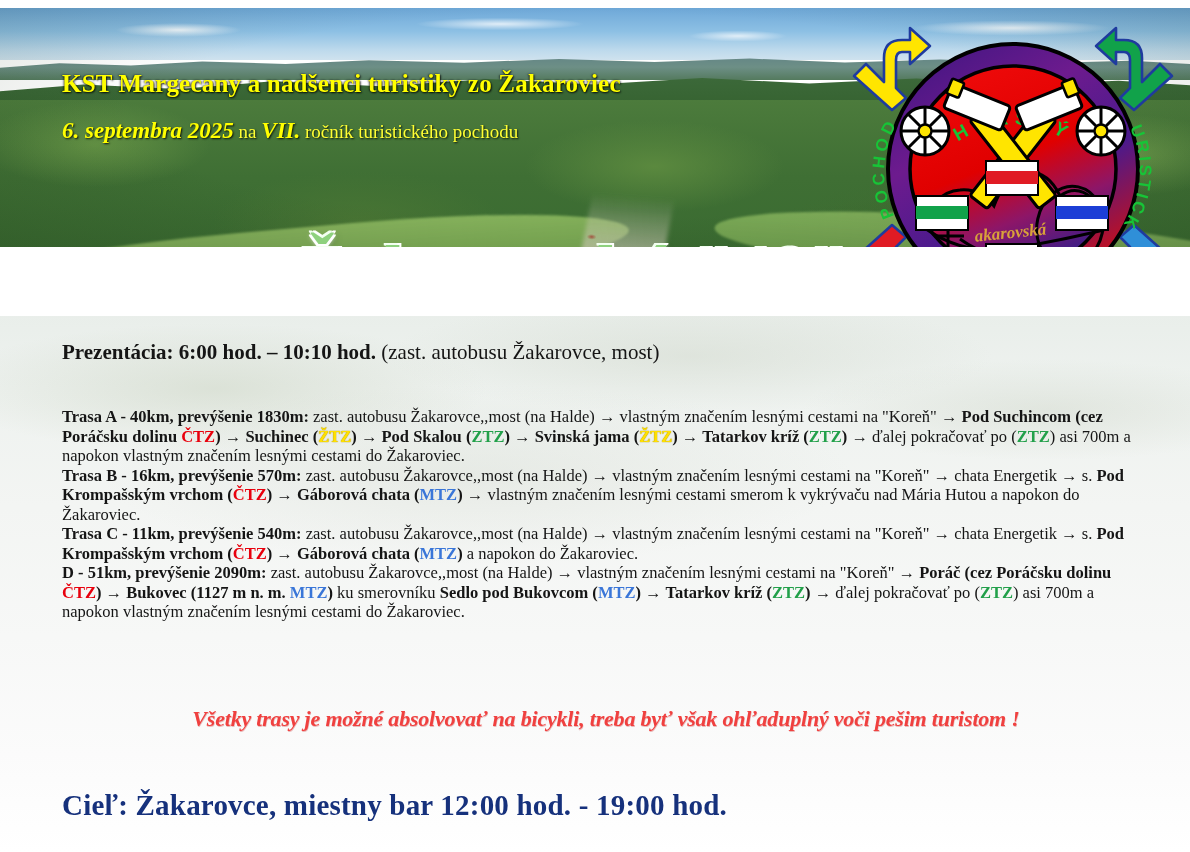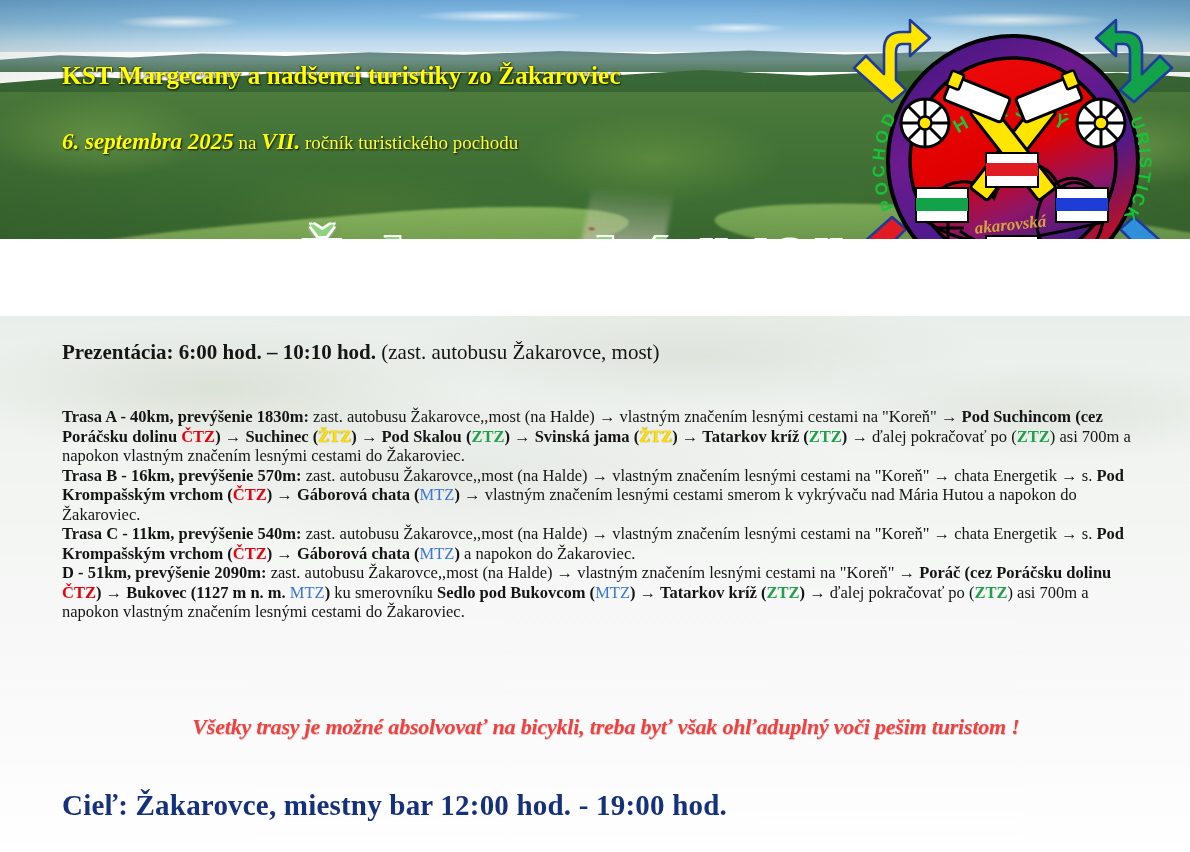--- a/index.html
+++ b/index.html
@@ -4,21 +4,21 @@
 <style>
   html,body{margin:0;padding:0;}
   body{
     width:1190px;height:852px;overflow:hidden;
     font-family:"Liberation Serif", serif;
     background:#ffffff;
   }
   .poster{position:relative;width:1190px;height:852px;overflow:hidden;background:#fff;}
 
   
-  .hero{position:absolute;left:0;top:0;width:1190px;height:239px;overflow:hidden;}
+  .hero{position:absolute;left:0;top:8px;width:1190px;height:239px;overflow:hidden;}
   .hero-photo{position:absolute;inset:0;}
   .sky{position:absolute;left:0;top:0;width:100%;height:52px;
     background:linear-gradient(#6ea8d8 0%,#8dc0e4 45%,#bcd9ec 80%,#cfe2ee 100%);}
   .clouds{position:absolute;left:0;top:6px;width:100%;height:40px;
     background:
       radial-gradient(ellipse 90px 10px at 15% 40%, rgba(255,255,255,.85), transparent 70%),
       radial-gradient(ellipse 120px 9px at 42% 25%, rgba(255,255,255,.75), transparent 70%),
       radial-gradient(ellipse 70px 8px at 62% 55%, rgba(255,255,255,.7), transparent 70%),
       radial-gradient(ellipse 140px 11px at 85% 35%, rgba(255,255,255,.8), transparent 70%);}
   .farhills{position:absolute;left:0;top:40px;width:100%;height:32px;
@@ -60,21 +60,21 @@
       radial-gradient(ellipse 7px 4px at 52% 88%, rgba(168,72,56,.85), transparent 70%);
     transform:rotate(3deg);}
   .hero-vignette{position:absolute;inset:0;
     background:radial-gradient(ellipse at 50% 45%, rgba(0,0,0,0) 55%, rgba(20,40,15,.18) 100%);}
 
   .hero-text{position:absolute;left:62px;top:62px;width:760px;}
   .t-org{font-weight:bold;font-size:25px;color:#ffff00;letter-spacing:.2px;
     text-shadow:1px 1px 2px rgba(0,0,0,.85),-1px 0 2px rgba(0,0,0,.6);}
   .t-invite{margin-top:37px;font-size:19px;color:#ffff33;
     text-shadow:1px 1px 2px rgba(0,0,0,.8);}
-  .t-date{margin-top:39px;font-size:21px;color:#ffff00;
+  .t-date{margin-top:20px;font-size:21px;color:#ffff00;
     text-shadow:1px 1px 2px rgba(0,0,0,.85);}
   .t-date .b{font-weight:bold;font-style:italic;font-size:23px;}
   .t-date .n{font-weight:normal;font-style:normal;font-size:19px;color:#ffff33;}
   .t-date .r{font-weight:bold;font-style:italic;font-size:23px;}
   .t-date .rest{font-weight:normal;font-style:normal;font-size:19px;color:#ffff33;}
 
   .t-big{position:absolute;left:298px;top:222px;
     font-size:72px;font-weight:bold;color:#8ed17e;letter-spacing:1px;
     text-shadow:
       2px 2px 0 #ffffff, -2px -2px 0 #f2fff0, 2px -2px 0 #ffffff, -2px 2px 0 #ffffff,
@@ -98,26 +98,26 @@
 
   .line{font-size:21px;line-height:1.02;}
   .b{font-weight:bold;}
   .blk-gap{height:22px;}
   .para{font-size:16.5px;line-height:19.5px;text-align:left;}
   .para .b{font-weight:bold;}
 
   .ctz{color:#e8000d;font-weight:bold;}
   .ztz{color:#22a04a;font-weight:bold;}
   .zltz{color:#ffe000;font-weight:bold;text-shadow:0 0 1px #b59b00,0 0 1px #b59b00;}
-  .mtz{color:#3a76d8;font-weight:normal;}
+  .mtz{color:#3a76d8;font-weight:bold;}
 
   .notice{position:absolute;left:76px;top:393px;width:1060px;
     font-size:22px;font-weight:bold;font-style:italic;color:#f0403f;
     letter-spacing:-.2px;text-align:center;
-    text-shadow:.5px .5px 0 rgba(180,0,0,.25);margin-top:8px;}
+    text-shadow:.5px .5px 0 rgba(180,0,0,.25);}
 
   .goal{position:absolute;left:62px;top:476px;
     font-size:29px;font-weight:bold;color:#16317c;letter-spacing:.2px;}
 </style>
 </head>
 <body>
 
 <div class="poster">
 
   <div class="hero">

